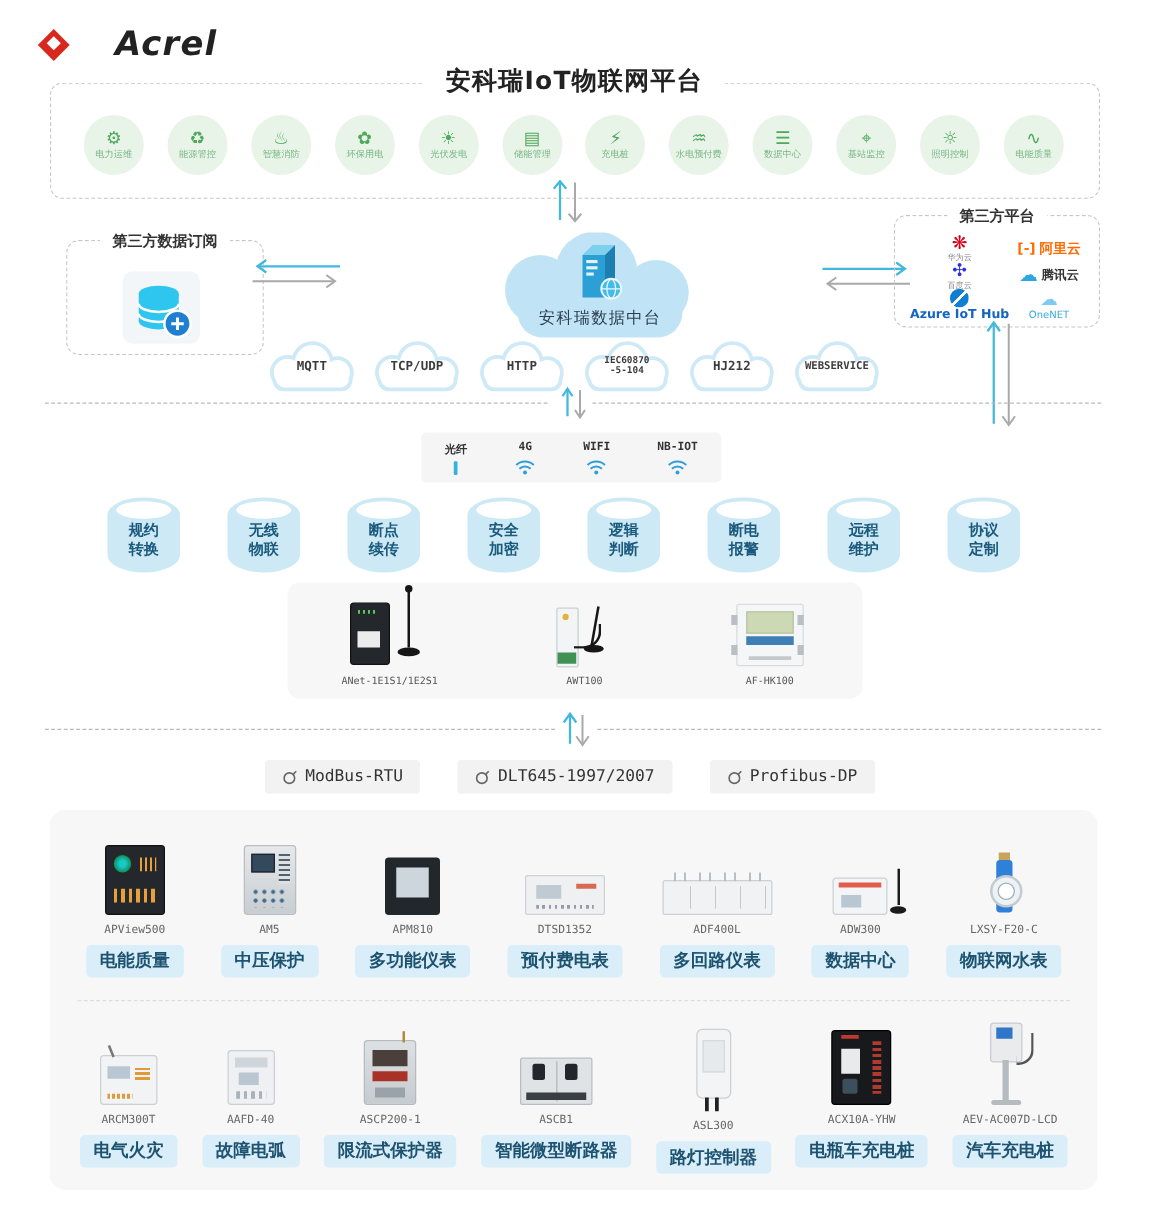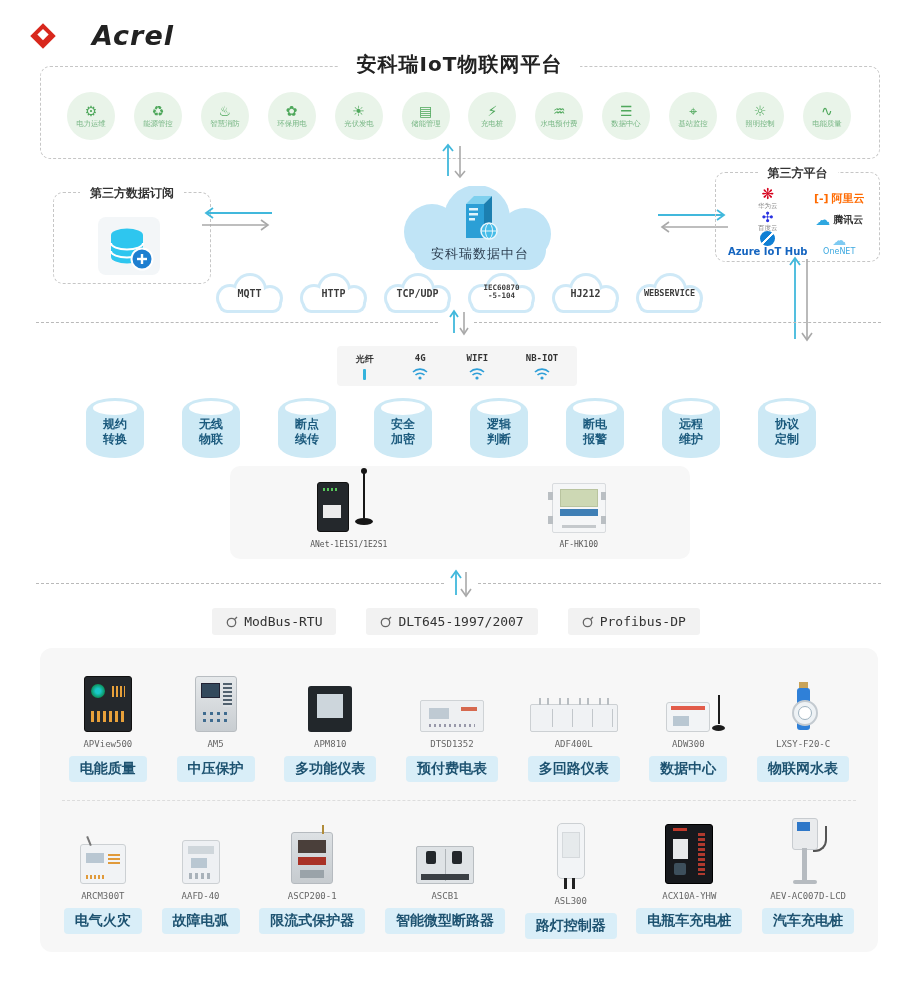--- a/index.html
+++ b/index.html
@@ -378,27 +378,27 @@
     <div class="pcloud">
       <svg width="80" height="46" viewBox="0 0 80 46">
           <use href="#sc"></use>
         </svg>
       <div class="pc-label mono">MQTT</div>
     </div>
     <div class="pcloud">
       <svg width="80" height="46" viewBox="0 0 80 46">
           <use href="#sc"></use>
         </svg>
-      <div class="pc-label mono">HTTP</div>
+      <div class="pc-label mono">TCP/UDP</div>
     </div>
     <div class="pcloud">
       <svg width="80" height="46" viewBox="0 0 80 46">
           <use href="#sc"></use>
         </svg>
-      <div class="pc-label mono">TCP/UDP</div>
+      <div class="pc-label mono">HTTP</div>
     </div>
     <div class="pcloud">
       <svg width="80" height="46" viewBox="0 0 80 46">
           <use href="#sc"></use>
         </svg>
       <div class="pc-label mono two">
           <div>IEC60870</div>
           <div>-5-104</div>
         </div>
     </div>
@@ -513,20 +513,31 @@
         <div class="body"></div>
           <div class="led"></div>
           <div class="lbl"></div>
         <div class="mast"></div>
           <div class="mtop"></div>
           <div class="mbase"></div>
       </div>
       <div class="gw-model mono">ANet-1E1S1/1E2S1</div>
     </div>
     <div class="gw-cell">
+      <div class="dev g-awt">
+        <div class="body"></div>
+          <div class="dot"></div>
+          <div class="grn"></div>
+        <div class="cab"></div>
+          <div class="mast"></div>
+          <div class="mbase"></div>
+      </div>
+      <div class="gw-model mono">AWT100</div>
+    </div>
+    <div class="gw-cell">
       <div class="dev g-afhk">
         <div class="body"></div>
           <div class="clip"></div>
           <div class="scr"></div>
           <div class="blu"></div>
           <div class="txt"></div>
       </div>
       <div class="gw-model mono">AF-HK100</div>
     </div>
   </div>

